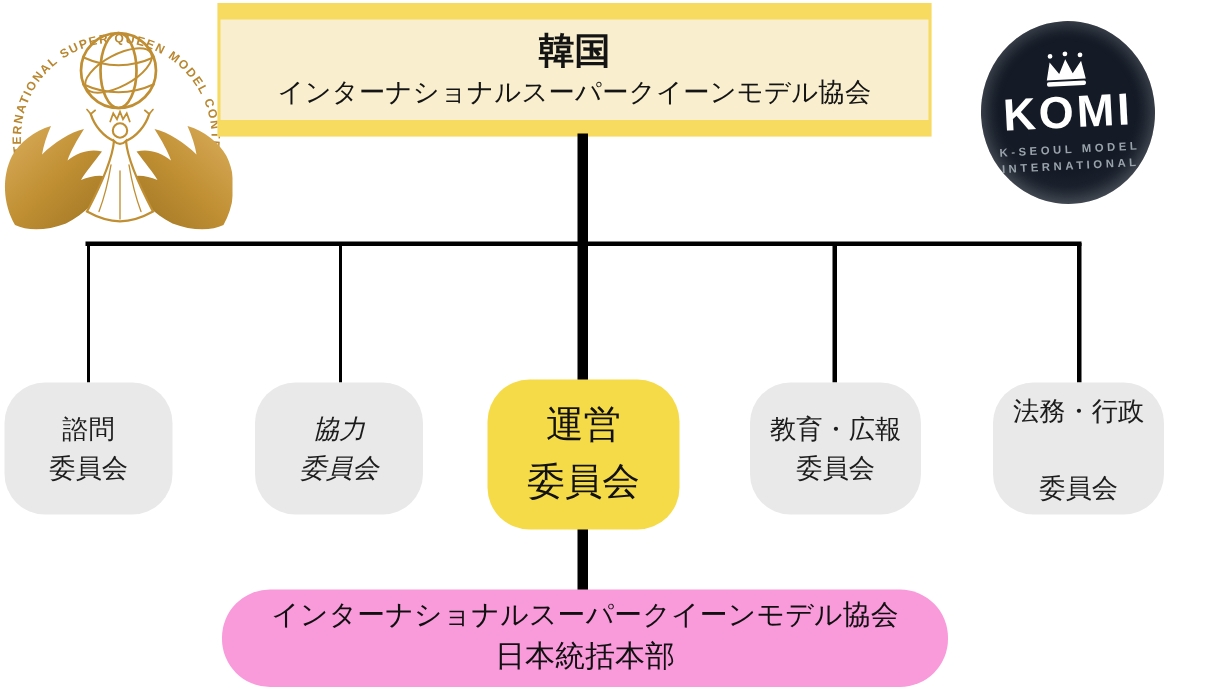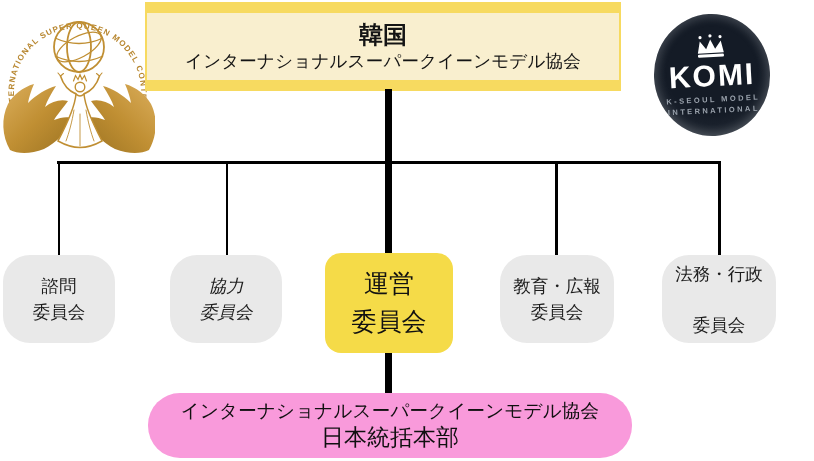--- a/index.html
+++ b/index.html
@@ -37,33 +37,33 @@
     background:#E9E9E9; border-radius:27px;
     display:flex; flex-direction:column; align-items:center; justify-content:center;
     text-align:center; font-size:17.5px; line-height:26px; color:#1c1c1c;
   }
   #committee-1 { left:3px; }
   #committee-2 { left:170px;font-style:italic; }
   #committee-4 { left:500px; width:114px; }
   #committee-5 { left:662px; width:114px;gap:25px; }
   #committee-3 {
     left:325px; top:253px; width:128px; height:100px;
-    background:#F5DB48; border-radius:16px;
+    background:#F5DB48; border-radius:28px;
     font-size:25px; line-height:38px; color:#111111;
   }
 
   
   #footer-box {
     left:148px; top:393px; width:484px; height:65px;
     background:#F99ADB; border-radius:32px;
     display:flex; flex-direction:column; align-items:center; justify-content:center;
     text-align:center; color:#101010;
   }
   #footer-box .f1 { font-size:18.5px; line-height:25px; letter-spacing:0.2px; }
-  #footer-box .f2 { font-size:23px;  line-height:28px;text-align:center; }
+  #footer-box .f2 { font-size:20px;  line-height:28px;text-align:center; }
 
   
   #left-logo { left:0; top:2px; width:155px; height:156px; }
 
   
   #komi-logo {
     left:654px; top:14px; width:116px; height:122px; border-radius:50%;
     background:
       radial-gradient(circle at 50% 45%,
         #141B26 0%, #141B26 52%, #1A212C 63%, #272E38 75%,

